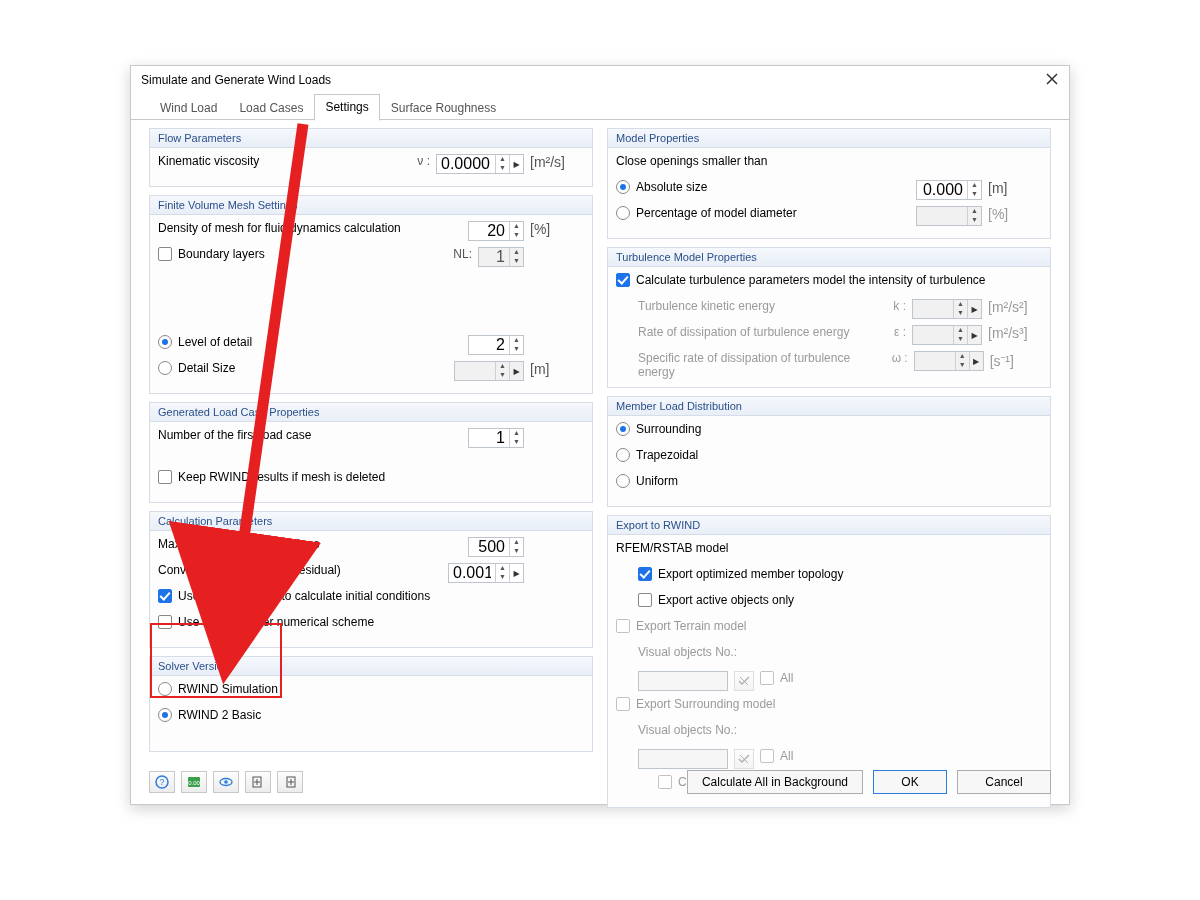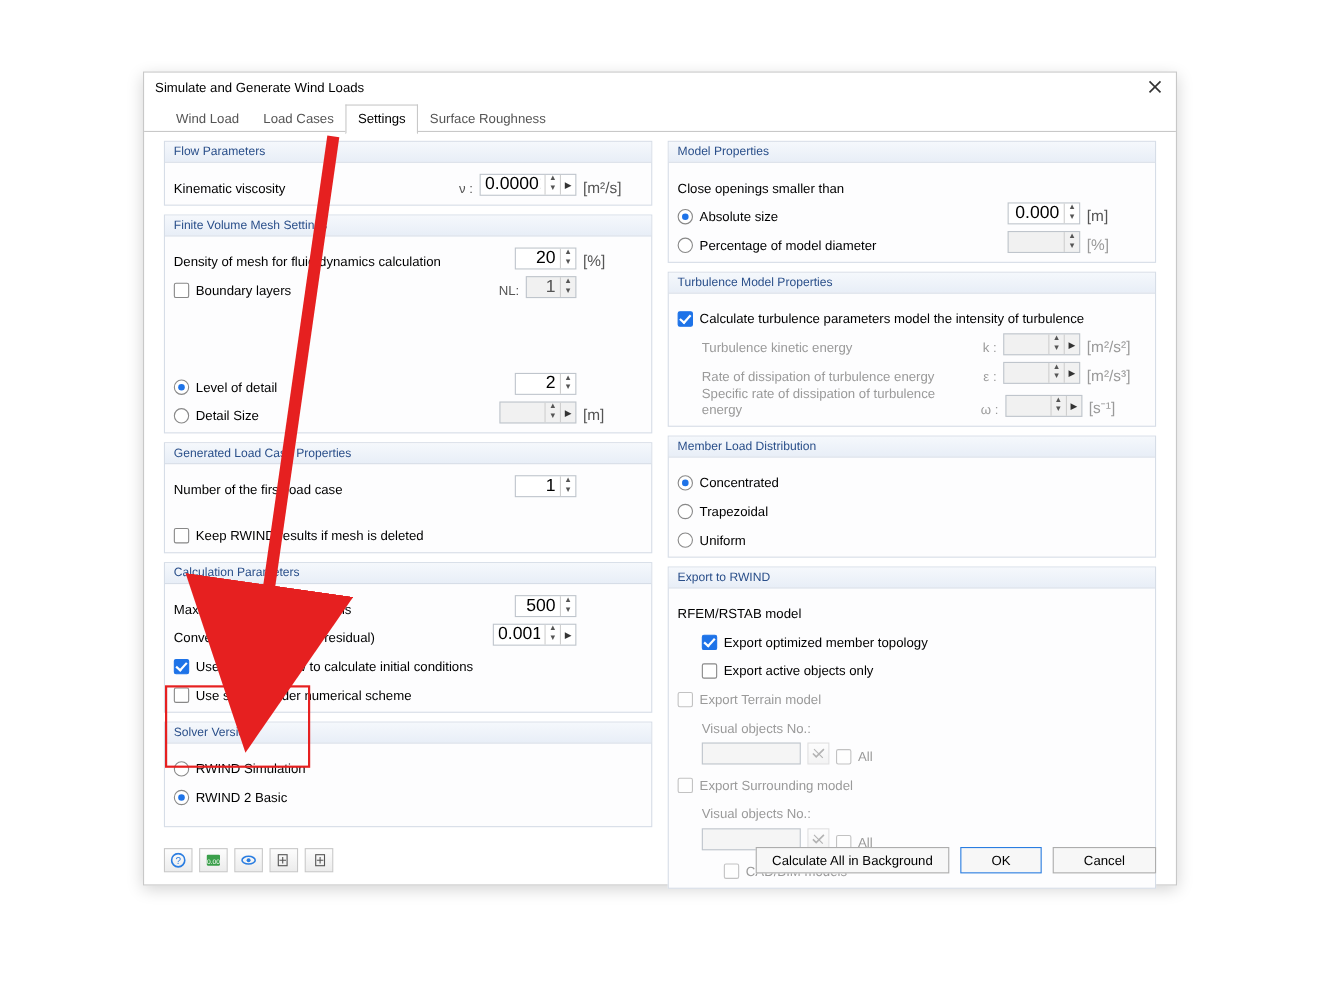--- a/index.html
+++ b/index.html
@@ -17,27 +17,28 @@
     left: 130px; top: 65px;
     width: 940px; height: 740px;
     background: #fff;
     border: 1px solid #c8c8c8;
     box-shadow: 0 4px 14px rgba(0,0,0,0.18);
   }
   .titlebar {
     display: flex; justify-content: space-between; align-items: center;
     padding: 6px 10px;
     font-size: 12px;
+    text-align: right;
   }
   .close-btn {
     width: 16px; height: 16px; cursor: pointer;
   }
   .close-btn svg { width: 14px; height: 14px; }
   .tabs {
-    display: flex; align-items: flex-start;
+    display: flex; align-items: center;
     padding: 0 18px;
     border-bottom: 1px solid #c8c8c8;
     height: 26px;
   }
   .tab {
     padding: 5px 10px 6px 10px;
     color: #555;
     cursor: pointer;
     border: 1px solid transparent;
     border-bottom: none;
@@ -66,21 +67,21 @@
   }
   .section-h {
     background: linear-gradient(#f5f8fc, #e8eef7);
     color: #2a4f8a;
     font-size: 11px;
     padding: 3px 8px;
     border-bottom: 1px solid #d6dde7;
   }
   .section-b { padding: 6px 8px 8px 8px; }
   .row {
-    display: flex; align-items: flex-end;
+    display: flex; align-items: flex-start;
     min-height: 24px;
     gap: 6px;
   }
   .row + .row { margin-top: 2px; }
   .lbl { flex: 1 1 auto; }
   .sym { width: 20px; text-align: right; color: #555; }
   .unit { width: 54px; color: #555; font-size: 14px; }
   .spinbox {
     display: flex; align-items: center;
     border: 1px solid #bfc5cc;
@@ -428,21 +429,21 @@
             <span class="unit disabled-text">[s⁻¹]</span>
           </div>
         </div>
       </div>
 
       <div class="section">
         <div class="section-h">Member Load Distribution</div>
         <div class="section-b">
           <div class="row">
             <span class="radio on"></span>
-            <span class="lbl">Concentrated</span>
+            <span class="lbl">Surrounding</span>
           </div>
           <div class="row">
             <span class="radio"></span>
             <span class="lbl">Trapezoidal</span>
           </div>
           <div class="row">
             <span class="radio"></span>
             <span class="lbl">Uniform</span>
           </div>
         </div>

